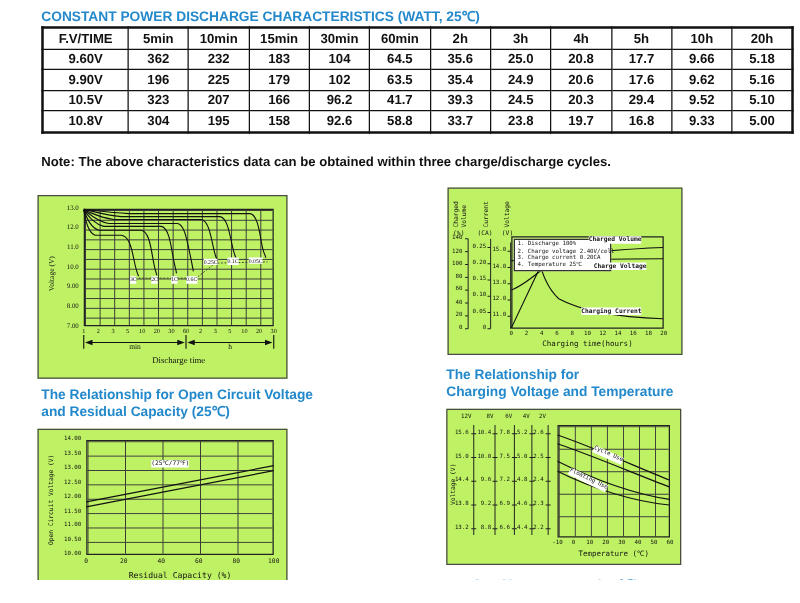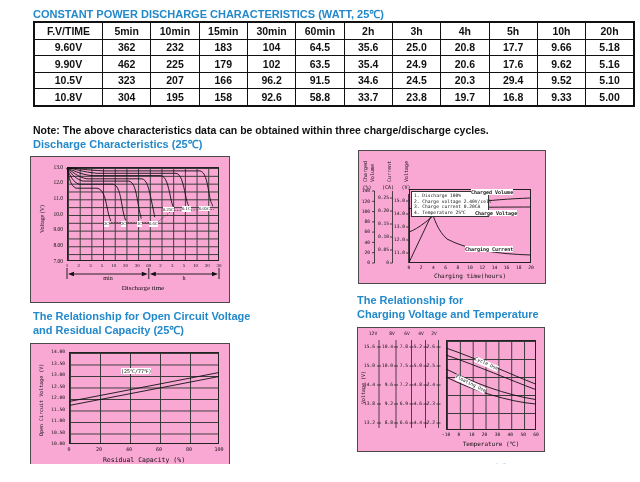--- a/index.html
+++ b/index.html
@@ -12,21 +12,21 @@
 
   
   #power-table{border-collapse:collapse;table-layout:fixed;width:602px;}
   #power-table th,#power-table td{border:1px solid #111;font-size:10.5px;font-weight:700;
      text-align:center;padding:0;height:15.5px;font-family:"Liberation Sans",sans-serif;}
   #power-table{border:2px solid #111;}
   #power-table th:first-child{width:67px;}
   .note{font-size:10.5px;font-weight:600;color:#111;}
 
   
-  .chart-box{position:absolute;border:1.6px solid #4a4a4a;background:#f9a8d4;}
+  .chart-box{position:absolute;border:1.6px solid #4a4a4a;background:#bef264;}
   .plot{position:absolute;border:1px solid #222;box-sizing:border-box;}
   .grid-a{background-image:linear-gradient(to right,#3a3a3a 0.7px,transparent 0.7px),
                            linear-gradient(to bottom,#3a3a3a 0.7px,transparent 0.7px);
           background-size:11.69px 7.833px;}
   .grid-c{background-image:linear-gradient(to right,#3a3a3a 0.7px,transparent 0.7px),
                            linear-gradient(to bottom,#3a3a3a 0.7px,transparent 0.7px);
           background-size:30px 11.5px;}
   .grid-d{background-image:linear-gradient(to right,#3a3a3a 0.7px,transparent 0.7px),
                            linear-gradient(to bottom,#3a3a3a 0.7px,transparent 0.7px);
           background-size:12.857px 18px;}
@@ -84,40 +84,40 @@
           <td>64.5</td>
           <td>35.6</td>
           <td>25.0</td>
           <td>20.8</td>
           <td>17.7</td>
           <td>9.66</td>
           <td>5.18</td>
         </tr>
         <tr>
           <td>9.90V</td>
-          <td>462</td>
+          <td>196</td>
           <td>225</td>
           <td>179</td>
           <td>102</td>
           <td>63.5</td>
           <td>35.4</td>
           <td>24.9</td>
           <td>20.6</td>
           <td>17.6</td>
           <td>9.62</td>
           <td>5.16</td>
         </tr>
         <tr>
           <td>10.5V</td>
           <td>323</td>
           <td>207</td>
           <td>166</td>
           <td>96.2</td>
-          <td>91.5</td>
-          <td>34.6</td>
+          <td>41.7</td>
+          <td>39.3</td>
           <td>24.5</td>
           <td>20.3</td>
           <td>29.4</td>
           <td>9.52</td>
           <td>5.10</td>
         </tr>
         <tr>
           <td>10.8V</td>
           <td>304</td>
           <td>195</td>
@@ -129,21 +129,20 @@
           <td>19.7</td>
           <td>16.8</td>
           <td>9.33</td>
           <td>5.00</td>
         </tr>
       </tbody>
   </table>
 
   <div class="abs note" style="left:33px;top:124px;">Note: The above characteristics data can be obtained within three charge/discharge cycles.</div>
 
-  <div class="abs blue h11" style="left:33px;top:138px;">Discharge Characteristics (25℃)</div>
   <div class="chart-box" style="left:30px;top:156px;width:198px;height:145px;">
     <div class="plot grid-a" style="left:36px;top:10px;width:152px;height:94px;"></div>
     <svg class="layer" width="198" height="145" viewBox="0 0 198 145">
       <g fill="none" stroke="#111" stroke-width="0.9">
         <path d="M36,11 C38,22 40,29 45,31.2 L66,31.2 C72,32 74,40 76,50 S78.5,60 79.8,64"></path>
         <path d="M36,11 C39,19 42,25 48,27.2 L82,27.2 C87,28 89,36 91,48 S93.5,59 94.5,63.3"></path>
         <path d="M36,11 C40,16 44,22 52,24.1 L98,24.1 C103,25 105,34 107,46 S109.5,57 110.2,61.7"></path>
         <path d="M36,11 C41,14 46,20 56,21.8 L111,21.8 C116,22.6 118,32 120.5,44 S123,56 123.7,60.1"></path>
         <path d="M36,11 C42,13 48,17 60,18.6 L130,18.6 C135,19.4 137,28 139.5,40 S142.3,48 143,52.3"></path>
         <path d="M36,10.5 C44,12 52,15 66,16.3 L145,16.3 C150,17 152,26 154.5,38 S157.4,47 158.2,50.7"></path>

